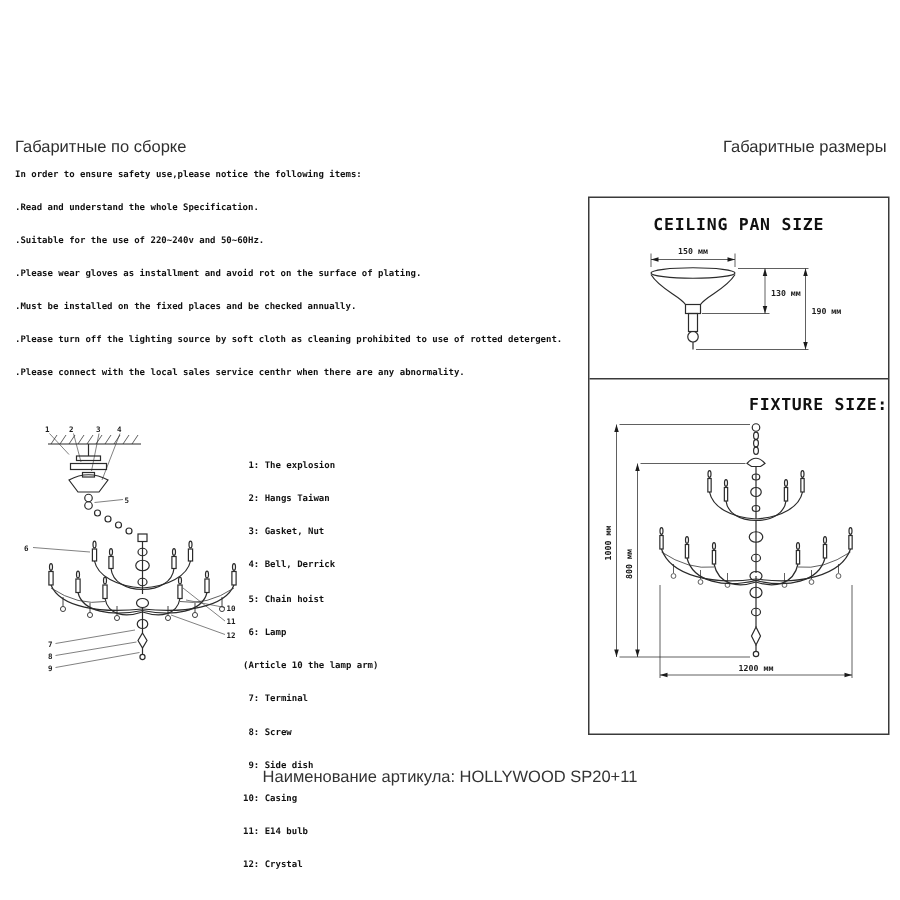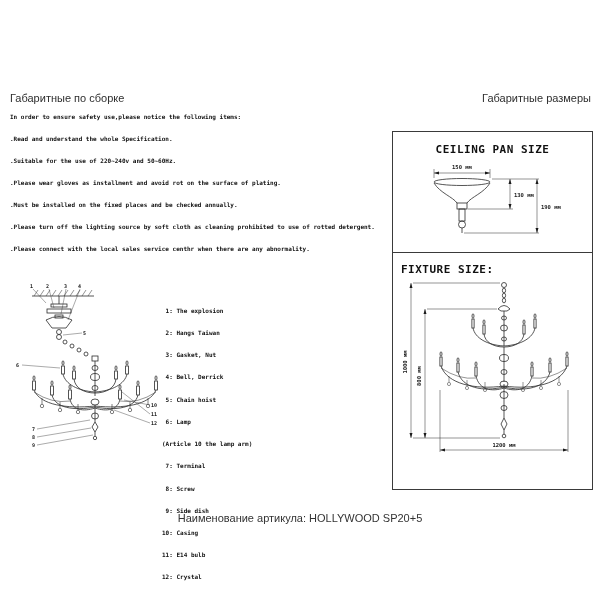--- a/index.html
+++ b/index.html
@@ -18,21 +18,21 @@
 
   .parts-list { position:absolute; left:162px; top:292px; z-index:2;
                 font-family:"DejaVu Sans Mono", monospace; font-size:6px; font-weight:bold;
                 line-height:7.4px; white-space:pre; color:#111; }
 
   .dim-box { position:absolute; left:392px; top:131px; width:201px; height:359px;
              border:1px solid #3a3a3a; background:#fff; }
   .dim-section-ceiling { height:121px; border-bottom:1px solid #3a3a3a; }
   .dim-title { font-family:"DejaVu Sans Mono", monospace; font-weight:bold; font-size:11px; color:#111; }
   .dim-title-ceiling { text-align:center; padding-top:11px; letter-spacing:0.5px; }
-  .dim-title-fixture { padding:10px 0 0 8px; letter-spacing:0.5px; }
+  .dim-title-fixture { padding:10px 0 0 8px; letter-spacing:0.5px;text-align:right; }
   .ceiling-svg { display:block; margin:3px 0 0 14px; }
   .fixture-svg { display:block; margin:2px 0 0 6px; }
 
   .footer { position:absolute; top:512px; left:0; width:100%; text-align:center;
             font-size:11px; color:#333; }
 
   svg { overflow:visible; }
   svg text { fill:#1b1b1b; stroke:none; font-family:"DejaVu Sans Mono", monospace; font-weight:bold; }
   .dimtext { font-size:5.5px; }
   .callout-num { font-size:5px; }
@@ -333,15 +333,15 @@
               <path class="arrow" d="M169 172 l-5 -1.5 v3 Z"></path>
           </g>
         </g>
         <text class="dimtext" x="8" y="84" text-anchor="middle" transform="rotate(-90 8 84)">1000 мм</text>
         <text class="dimtext" x="22" y="98" text-anchor="middle" transform="rotate(-90 22 98)">800 мм</text>
         <text class="dimtext" x="105" y="169" text-anchor="middle">1200 мм</text>
       </svg>
     </div>
   </div>
 
-  <div class="footer">Наименование артикула: HOLLYWOOD SP20+5</div>
+  <div class="footer">Наименование артикула: HOLLYWOOD SP20+11</div>
 
 </div>
 
 </body></html>

